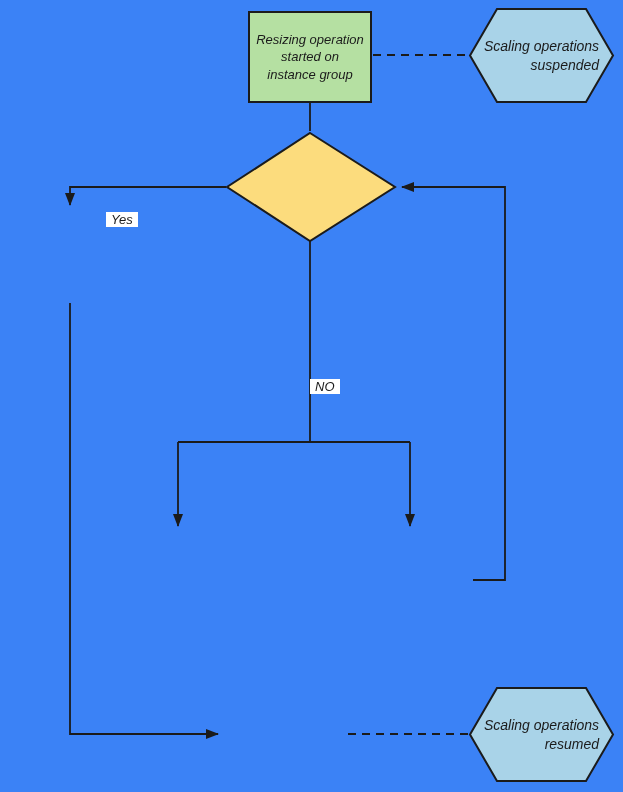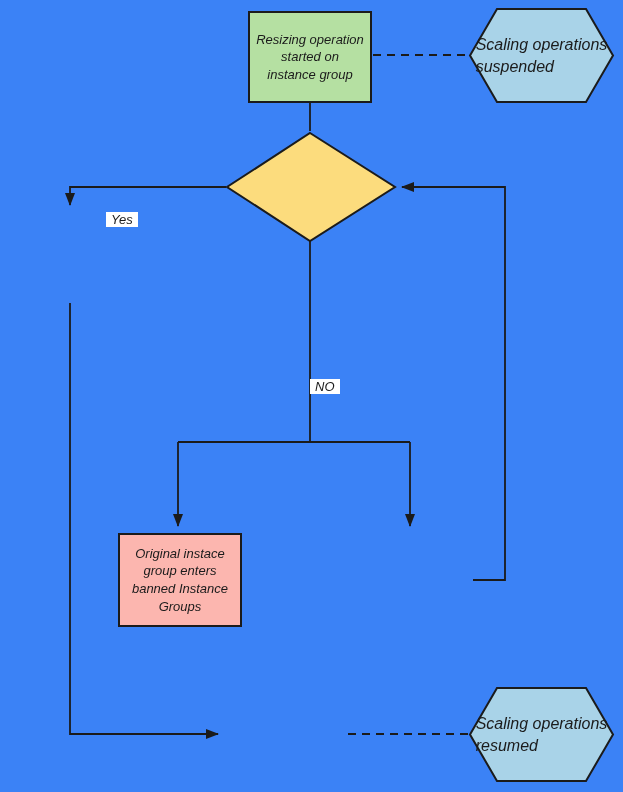--- a/index.html
+++ b/index.html
@@ -40,22 +40,22 @@
     width: 2px;
     background: #1b1b1b;
   }
   .predef::before { left: 11px; }
   .predef::after  { right: 11px; }
   .shape-label {
     position: absolute;
     display: flex;
     align-items: center;
     justify-content: center;
-    text-align: left;
-    font-size: 16px;
+    text-align: right;
+    font-size: 14px;
     line-height: 1.35;
     white-space: pre-line;
     z-index: 3;
     pointer-events: none;
   }
   .edge-label {
     position: absolute;
     background: #ffffff;
     font-size: 13px;
     padding: 0 5px;
@@ -101,24 +101,20 @@
     <polygon points="470,55.5 497,9 586,9 613,55.5 586,102 497,102" stroke="#1b1b1b" stroke-width="2" fill="#a9d3e8"></polygon>
 
     <polygon points="470,734.5 497,688 586,688 613,734.5 586,781 497,781" stroke="#1b1b1b" stroke-width="2" fill="#a9d3e8"></polygon>
   </svg>
 
   <div class="node green" style="left:248px; top:11px; width:124px; height:92px;">Resizing operation
 started on
 instance group</div>
 
 
-  <div class="node red" style="left:118px; top:533px; width:124px; height:94px;">Original instace
-group enters
-banned Instance
-Groups</div>
 
 
 
 
   <div class="shape-label" style="left:470px; top:9px; width:143px; height:93px;">Scaling operations
 suspended</div>
 
   <div class="shape-label" style="left:470px; top:688px; width:143px; height:93px;">Scaling operations
 resumed</div>
 

